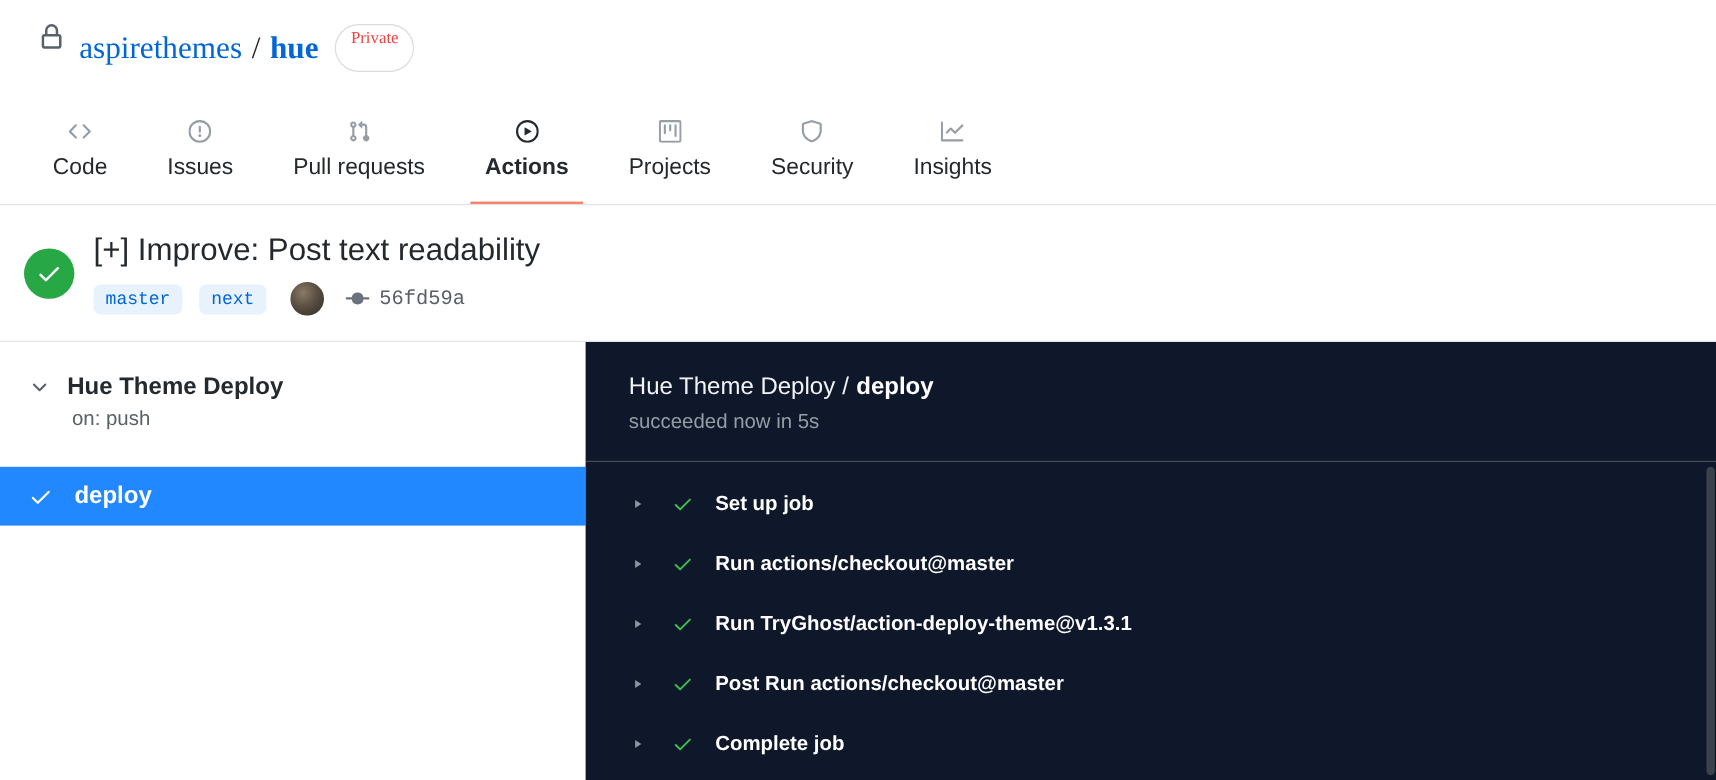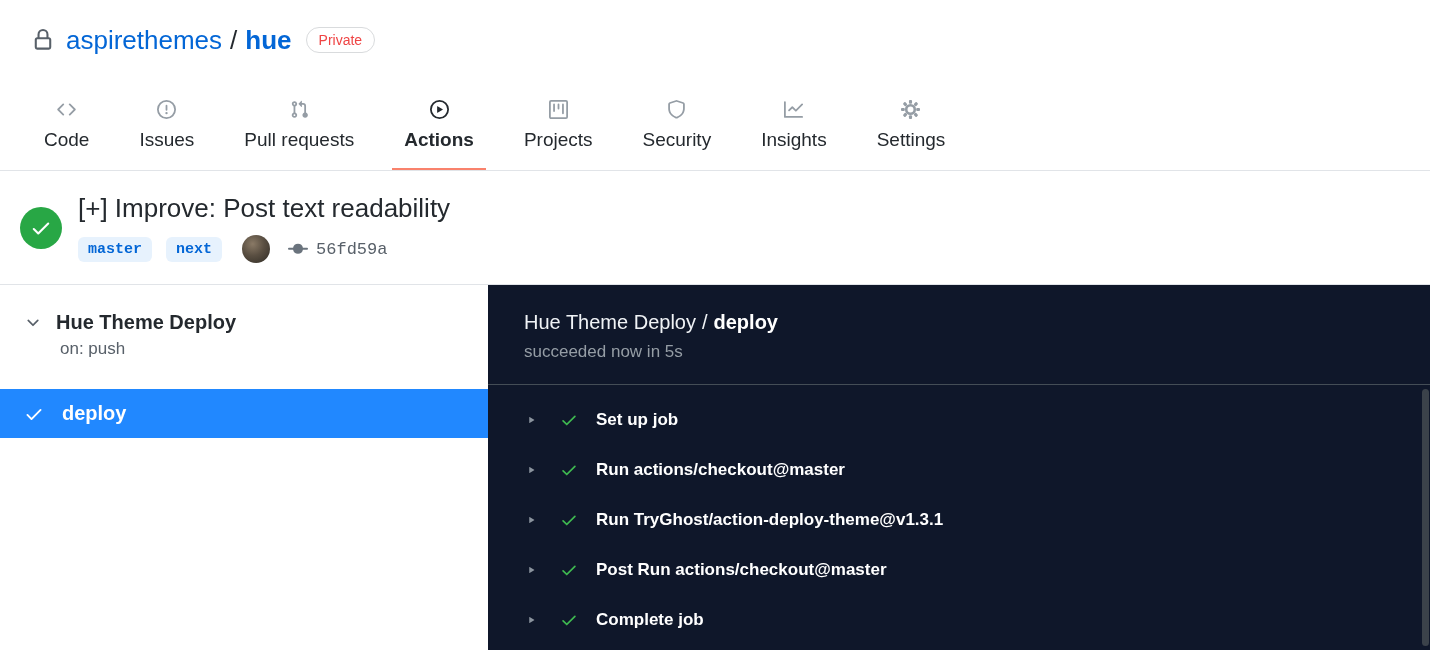--- a/index.html
+++ b/index.html
@@ -7,21 +7,21 @@
   body {
     font-family:"Liberation Sans","DejaVu Sans",sans-serif;
     background:#ffffff; color:#24292e;
     display:flex; flex-direction:column; overflow:hidden;
   }
   a { text-decoration:none; cursor:pointer; }
   svg { display:block; }
 
   
   .repo-header { padding:20px 32px 0 32px; }
-  .breadcrumb { display:flex; align-items:center; font-size:26px; line-height:40px; }
+  .breadcrumb { display:flex; font-size:26px; line-height:40px;font-family:Liberation Serif, serif; }
   .breadcrumb .lock { margin-right:12px; display:flex; }
   .breadcrumb a.owner { color:#0366d6; }
   .breadcrumb .sep { color:#24292e; margin:0 8px; }
   .breadcrumb a.repo { color:#0366d6; font-weight:700; }
   .private-badge {
     margin-left:14px; font-size:14px; color:#ef4444; font-weight:500;
     border:1px solid #d9dbdd; border-radius:999px; padding:4px 12px; line-height:1.2;
   }
 
   
@@ -44,21 +44,21 @@
   .status-circle {
     width:42px; height:42px; border-radius:50%; background:#28a745; flex:0 0 auto;
     display:flex; align-items:center; justify-content:center;
   }
   .status-circle svg { fill:#ffffff; }
   .run-title { font-size:26px; font-weight:400; line-height:34px; color:#24292e; }
   .run-meta { display:flex; align-items:center; gap:14px; margin-top:9px; height:30px; }
   .branch-badge {
     font-family:"Liberation Mono","DejaVu Sans Mono",monospace;
     font-size:15px; color:#0366d6; background:#e7f2fd;
-    padding:4px 10px; border-radius:6px; cursor:pointer;font-weight:bold;
+    padding:4px 10px; border-radius:6px; cursor:pointer;
   }
   .avatar {
     width:28px; height:28px; border-radius:50%; margin-left:6px; cursor:pointer;
     background:radial-gradient(circle at 38% 32%, #8a7a66 0%, #5a4f42 45%, #2e2a24 100%);
   }
   .commit-ref { display:flex; align-items:center; gap:8px; margin-left:4px; cursor:pointer; }
   .commit-ref svg { fill:#6a737d; }
   .commit-sha {
     font-family:"Liberation Mono","DejaVu Sans Mono",monospace;
     font-size:17px; color:#586069;
@@ -154,38 +154,20 @@
         <path d="M7.467.133a1.75 1.75 0 011.066 0l5.25 1.68A1.75 1.75 0 0115 3.48V7c0 1.566-.32 3.182-1.303 4.682-.983 1.498-2.585 2.813-5.032 3.855a1.7 1.7 0 01-1.33 0c-2.447-1.042-4.049-2.357-5.032-3.855C1.32 10.182 1 8.566 1 7V3.48a1.75 1.75 0 011.217-1.667l5.25-1.68zm.61 1.429a.25.25 0 00-.153 0l-5.25 1.68a.25.25 0 00-.174.238V7c0 1.358.275 2.666 1.057 3.86.784 1.194 2.121 2.34 4.366 3.297a.2.2 0 00.154 0c2.245-.956 3.582-2.104 4.366-3.298C13.225 9.666 13.5 8.36 13.5 7V3.48a.25.25 0 00-.174-.237l-5.25-1.68z"></path>
       </svg>
     <span>Security</span>
   </div>
   <div class="tab">
     <svg width="19" height="19" viewBox="0 0 16 16">
         <path d="M1.5 1.75a.75.75 0 00-1.5 0v12.5c0 .414.336.75.75.75h14.5a.75.75 0 000-1.5H1.5V1.75zm14.28 2.53a.75.75 0 00-1.06-1.06L10 7.94 7.53 5.47a.75.75 0 00-1.06 0L3.72 8.22a.75.75 0 001.06 1.06L7 7.06l2.47 2.47a.75.75 0 001.06 0l5.25-5.25z"></path>
       </svg>
     <span>Insights</span>
   </div>
-  <div class="tab">
-    <svg width="19" height="19" viewBox="0 0 16 16">
-      <g>
-        <g transform="translate(8,8)">
-          <rect x="-1.3" y="-8" width="2.6" height="3.2" rx="0.8"></rect>
-          <rect x="-1.3" y="-8" width="2.6" height="3.2" rx="0.8" transform="rotate(45)"></rect>
-          <rect x="-1.3" y="-8" width="2.6" height="3.2" rx="0.8" transform="rotate(90)"></rect>
-          <rect x="-1.3" y="-8" width="2.6" height="3.2" rx="0.8" transform="rotate(135)"></rect>
-          <rect x="-1.3" y="-8" width="2.6" height="3.2" rx="0.8" transform="rotate(180)"></rect>
-          <rect x="-1.3" y="-8" width="2.6" height="3.2" rx="0.8" transform="rotate(225)"></rect>
-          <rect x="-1.3" y="-8" width="2.6" height="3.2" rx="0.8" transform="rotate(270)"></rect>
-          <rect x="-1.3" y="-8" width="2.6" height="3.2" rx="0.8" transform="rotate(315)"></rect>
-        </g>
-        <path fill-rule="evenodd" d="M8 3.3a4.7 4.7 0 100 9.4 4.7 4.7 0 000-9.4zm0 2.2a2.5 2.5 0 110 5 2.5 2.5 0 010-5z"></path>
-      </g>
-    </svg>
-    <span>Settings</span>
-  </div>
 </nav>
 
 <section class="run-header">
   <span class="status-circle">
     <svg width="22" height="22" viewBox="0 0 16 16">
         <path d="M13.78 4.22a.75.75 0 010 1.06l-7.25 7.25a.75.75 0 01-1.06 0L2.22 9.28a.75.75 0 111.06-1.06L6 10.94l6.72-6.72a.75.75 0 011.06 0z"></path>
       </svg>
   </span>
   <div class="run-info">
     <h1 class="run-title">[+] Improve: Post text readability</h1>

